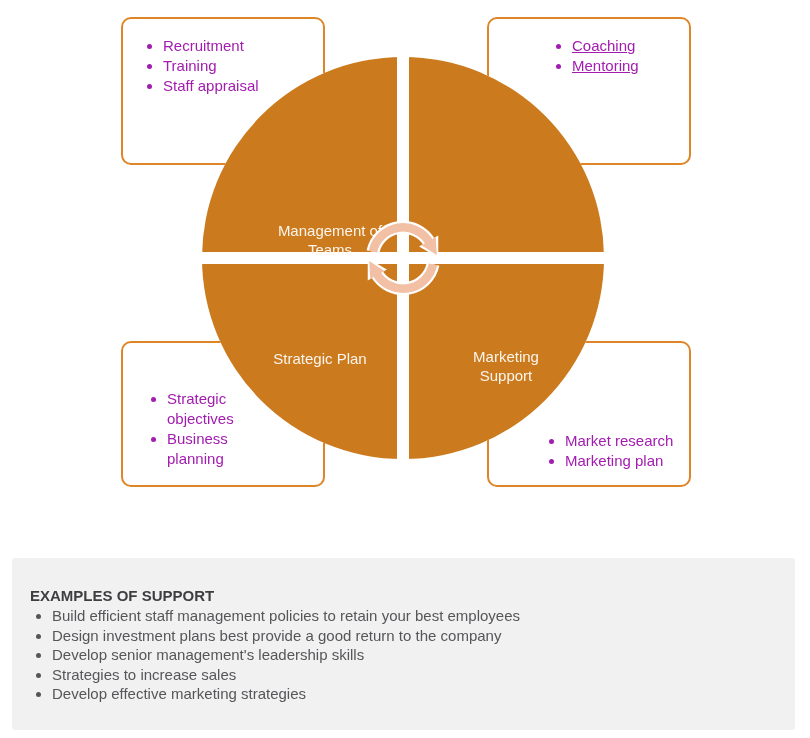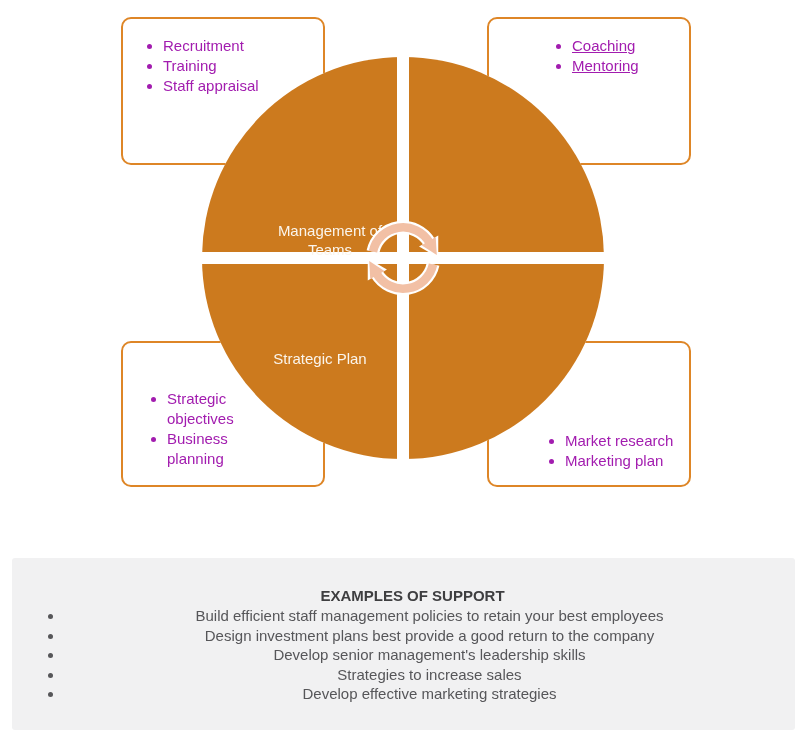--- a/index.html
+++ b/index.html
@@ -92,33 +92,32 @@
   
   .panel {
     position: absolute;
     left: 12px;
     top: 558px;
     width: 783px;
     height: 172px;
     background: #F1F1F2;
     border-radius: 3px;
     z-index: 1;
-    text-align: center;
   }
   .panel h2 {
     margin: 0;
     padding: 28px 0 0 18px;
     font-size: 15px;
     line-height: 19px;
     font-weight: bold;
     color: #3E3E40;
   }
   .panel ul {
     margin: 1px 0 0 0;
-    padding: 0 0 0 52px;
+    padding: 0 0 0 40px;
     list-style: disc;
     color: #565659;
     font-size: 15px;
     line-height: 19.5px;
   }
 </style>
 </head>
 <body>
 
 <div class="stage">
@@ -150,20 +149,21 @@
   </div>
 
   <div class="circle">
     <div class="quad tl"></div>
     <div class="quad tr"></div>
     <div class="quad bl"></div>
     <div class="quad br"></div>
 
     <div class="quad-label" id="label-tl">Management of Teams</div>
     <div class="quad-label" id="label-bl">Strategic Plan</div>
+    <div class="quad-label" id="label-br">Marketing Support</div>
 
     <svg class="cycle-icon" viewBox="0 0 100 100" aria-hidden="true">
 
       <path d="M 18.7 43.3 A 32 32 0 0 1 77.7 34" fill="none" stroke="#ffffff" stroke-width="13.5"></path>
       <path d="M 81.3 56.65 A 32 32 0 0 1 22.3 66" fill="none" stroke="#ffffff" stroke-width="13.5"></path>
       <polygon points="86.7,26.6 66.7,38.1 86.7,49.6" fill="#ffffff"></polygon>
       <polygon points="13.3,73.5 33.3,62.0 13.3,50.4" fill="#ffffff"></polygon>
 
       <path d="M 18.7 43.3 A 32 32 0 0 1 77.7 34" fill="none" stroke="#F2C0A5" stroke-width="9"></path>
       <path d="M 81.3 56.65 A 32 32 0 0 1 22.3 66" fill="none" stroke="#F2C0A5" stroke-width="9"></path>

